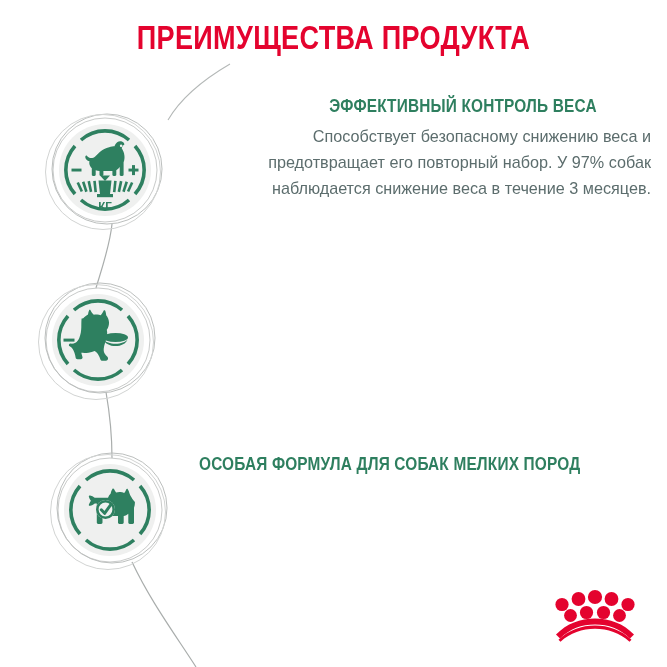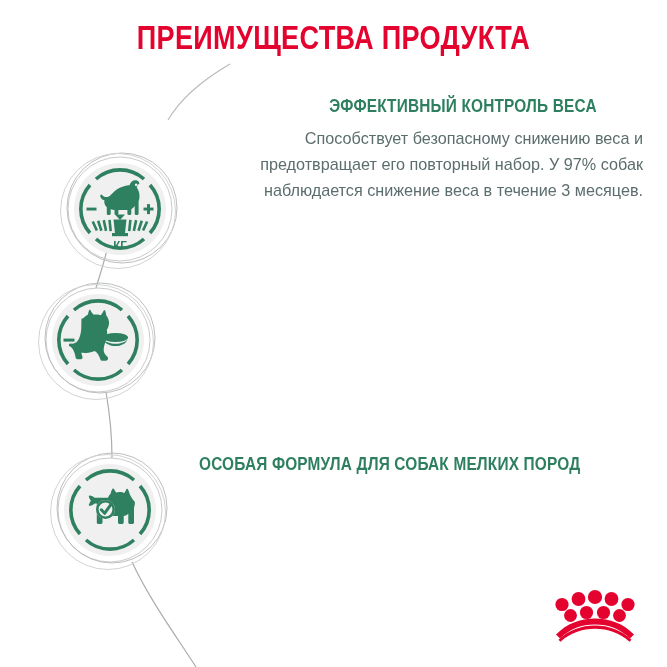--- a/index.html
+++ b/index.html
@@ -35,39 +35,39 @@
     width:104px;height:104px;
   }
   .badge .ring-svg{position:absolute;left:-8px;top:-8px;width:120px;height:120px;}
   .badge .disc{
     position:absolute;left:6px;top:6px;width:92px;height:92px;
     border-radius:50%;
     background:#eff0ef;
   }
   .badge .glyph{position:absolute;left:6px;top:6px;width:92px;height:92px;}
 
-  #badge-1{left:68px;top:118px;margin-top:39px;}
+  #badge-1{left:53px;top:118px;}
   #badge-2{left:46px;top:288px;}
   #badge-3{left:58px;top:458px;}
 
   
   .block{position:absolute;left:199px;width:452px;}
   .block h2{
     margin:0 0 6px 0;
     font-family:"Liberation Sans Narrow","Liberation Sans",sans-serif;
     font-weight:700;
     font-size:17.5px;
     letter-spacing:.2px;
     color:#2e7f5f;
     white-space:nowrap;
     transform:scaleX(.88);
     transform-origin:0 50%;
   }
   .block p{
-    margin:8px;
+    margin:0;
     font-size:16.2px;
     line-height:26px;
     color:#5c6d6d;
     font-weight:400;
   }
   #block-1{top:96px;text-align:right;}
   #block-2{top:251px;}
   #block-3{top:454px;}
 
   

